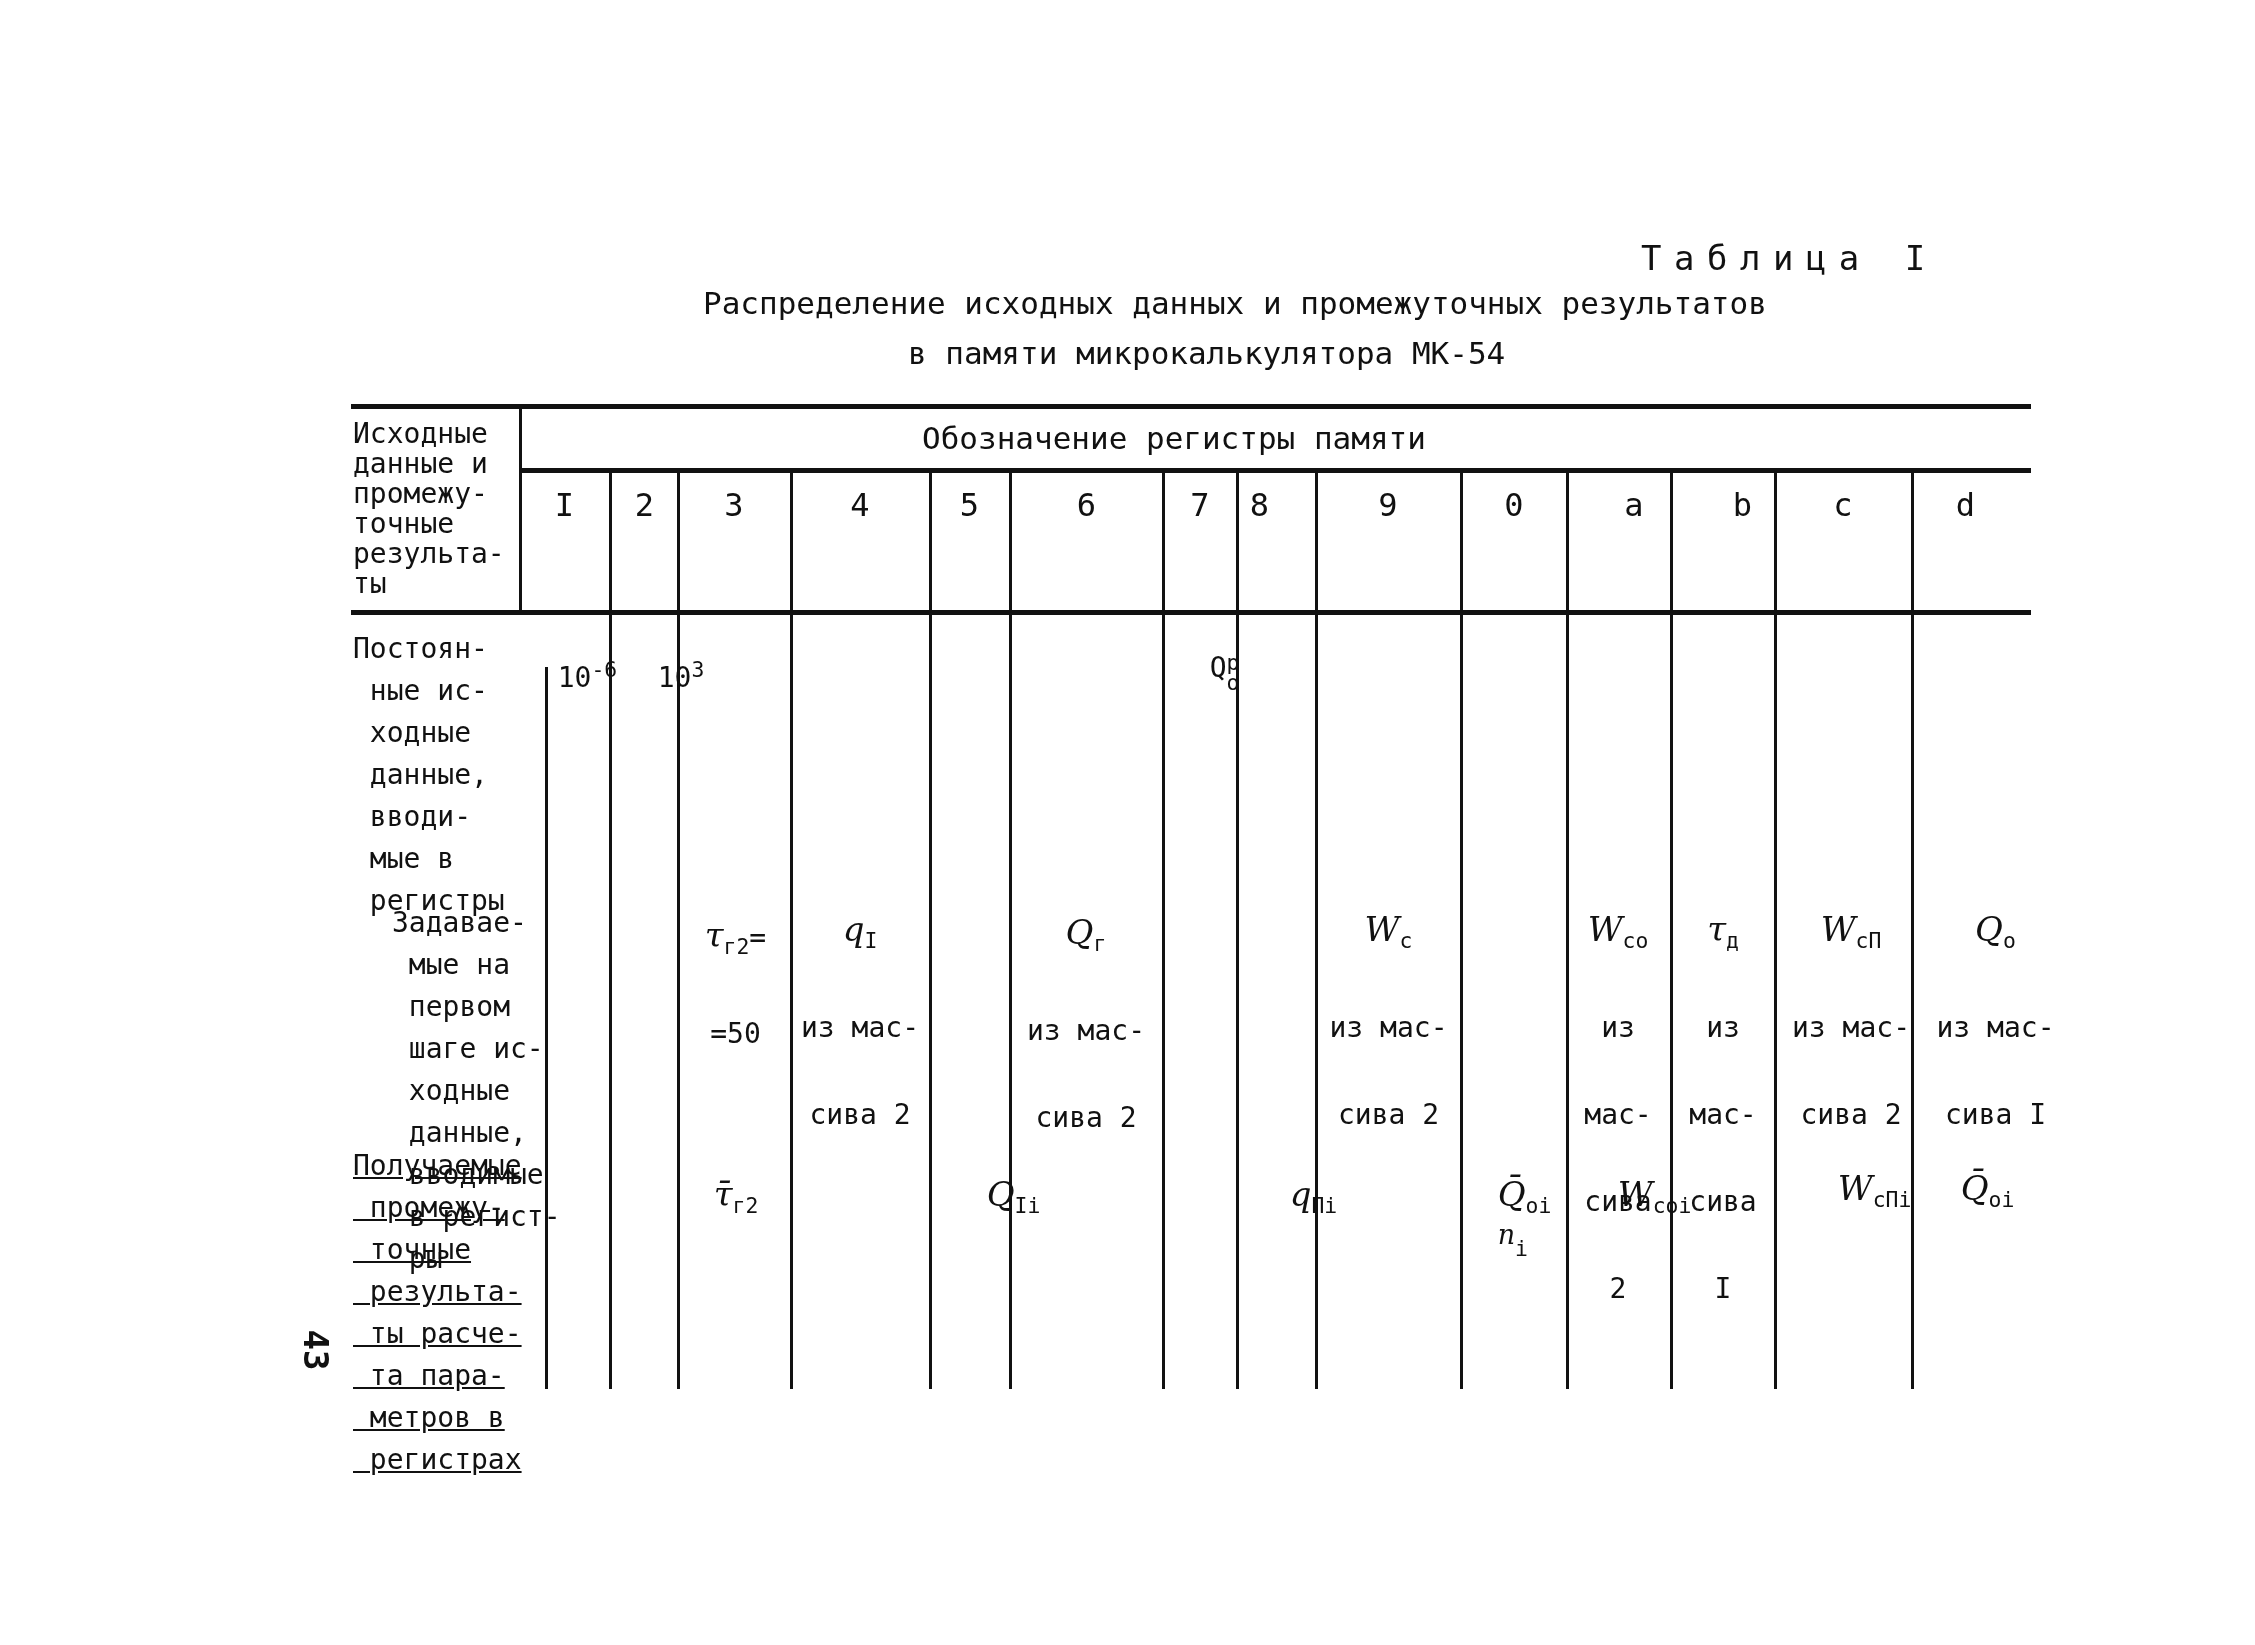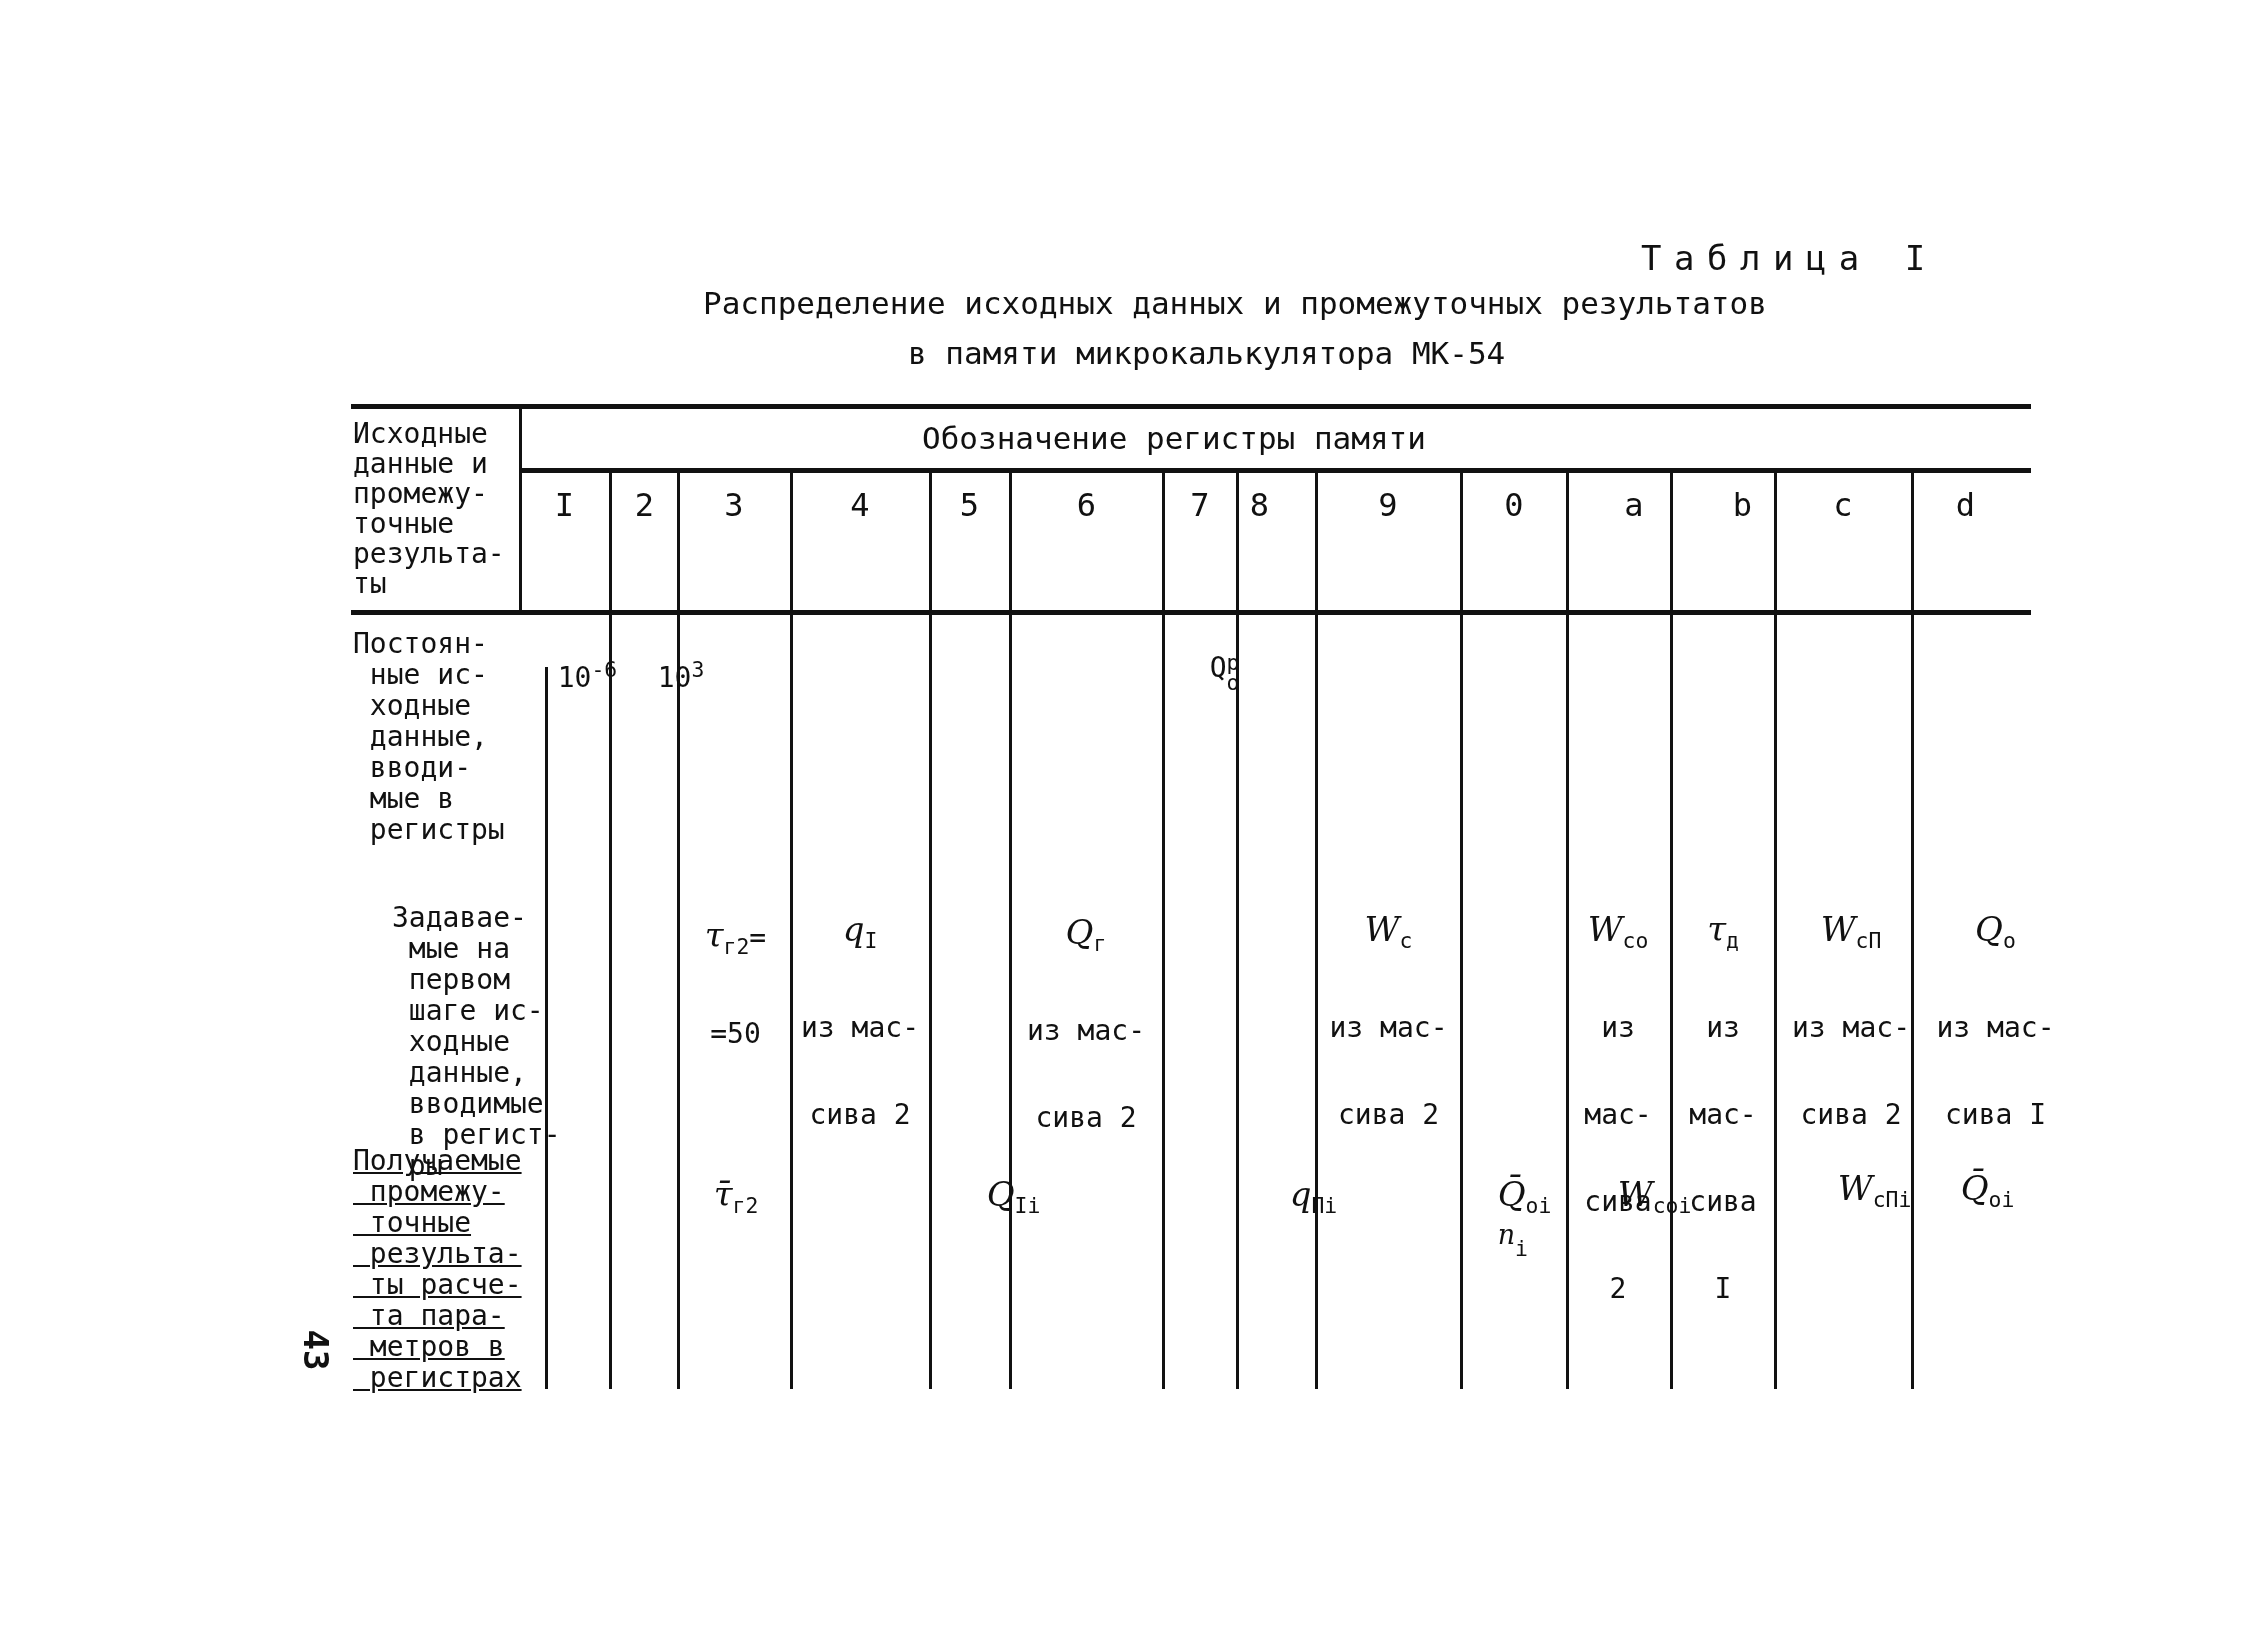--- a/index.html
+++ b/index.html
@@ -1,21 +1,21 @@
 <!DOCTYPE html>
 <html style="font-size:14.3px"><head>
 <meta charset="utf-8">
 <style>
   html, body { margin:0; padding:0; background:#ffffff; }
   body { width:2255px; height:1646px; position:relative; overflow:hidden;
          font-family:"DejaVu Sans Mono","Liberation Mono",monospace; color:#111; }
   .t { position:absolute; white-space:nowrap; font-size:30px; line-height:32px; }
   .hrule { position:absolute; height:4.5px; background:#111; }
   .vrule { position:absolute; width:2.7px; background:#111; }
-  .label { position:absolute; font-size:28px; line-height:31px; white-space:pre; }
+  .label { position:absolute; font-size:28px; line-height:42px; white-space:pre; }
   .colnum { position:absolute; font-size:32px; text-align:center; top:486px; }
   .cell { position:absolute; font-size:28px; line-height:29px; text-align:center; white-space:pre; }
   .sym { font-family:"DejaVu Serif","Liberation Serif",serif; font-style:italic; font-size:34px; }
   sub, sup { font-size:21.4px; }
   .title1 { font-size:34px; letter-spacing:12.5px; }
   .title2 { font-size:31px;margin-left:24px; }
   .pageno { position:absolute; font-size:34px; font-weight:bold; transform:rotate(90deg); }
 </style>
 </head>
 <body>

